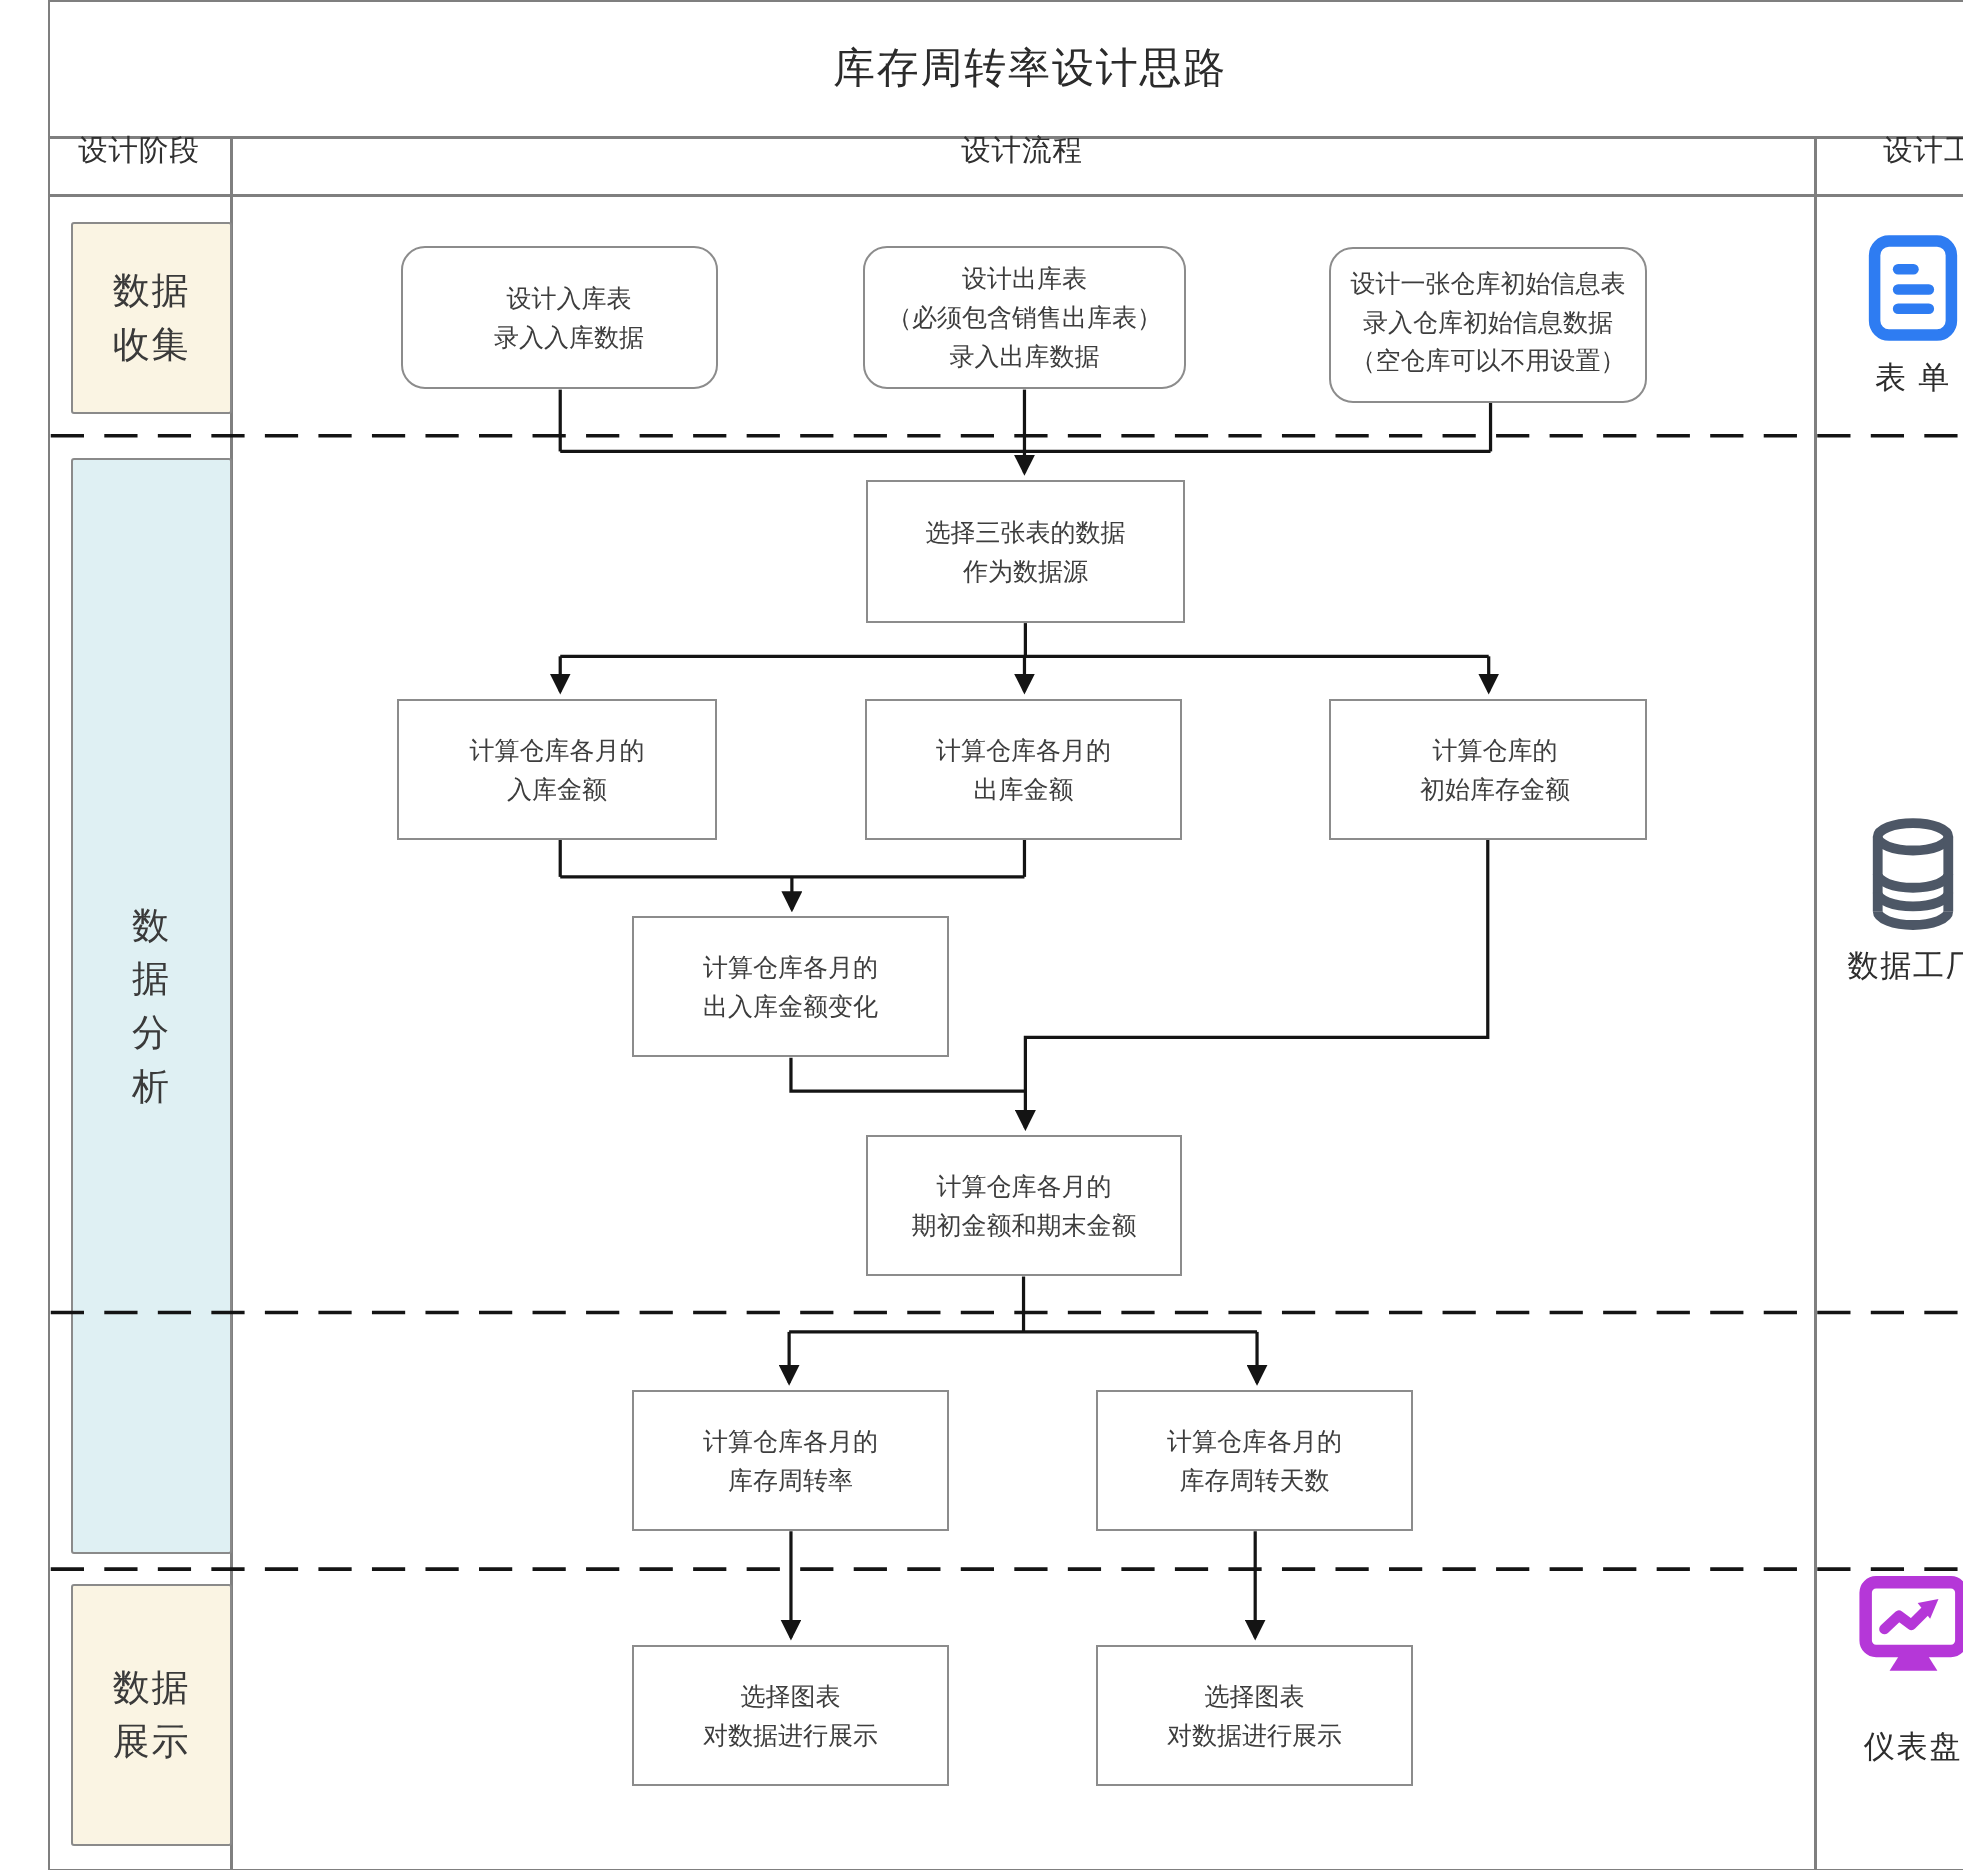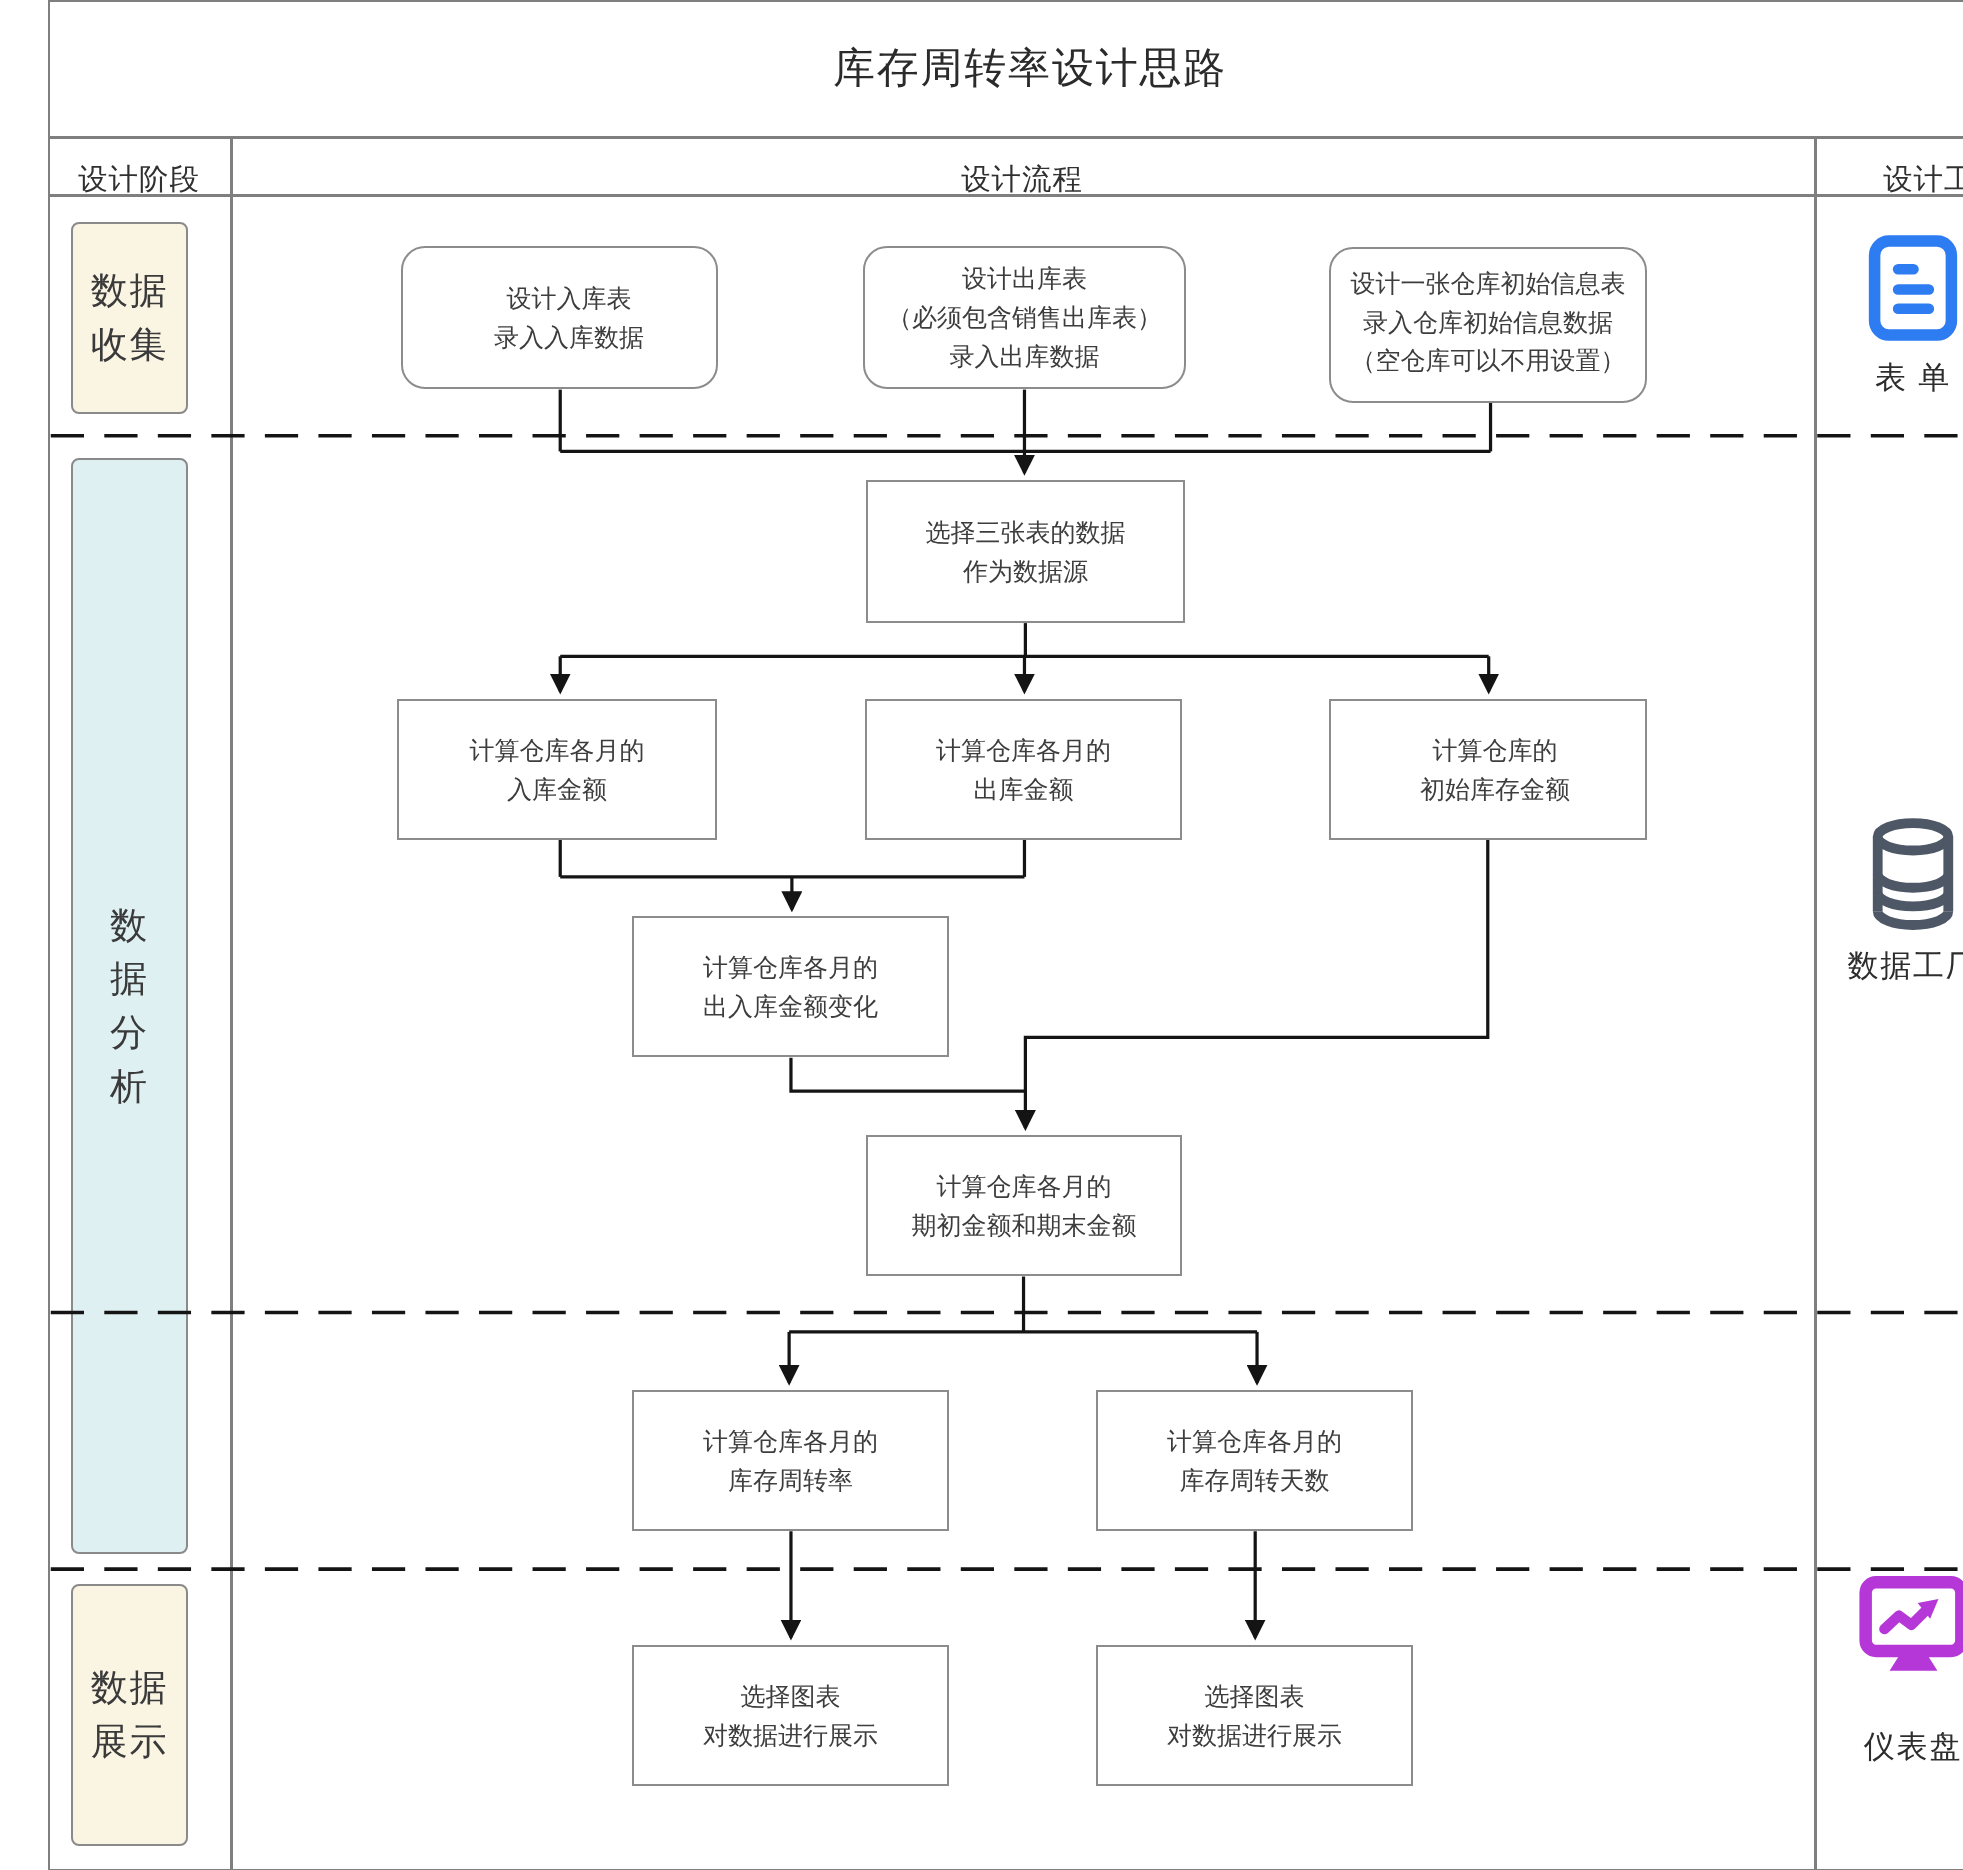--- a/index.html
+++ b/index.html
@@ -11,29 +11,29 @@
   }
   .frame{position:absolute;left:0;top:0;right:0;bottom:0;border:2.8px solid #7f7f7f;box-sizing:border-box;}
   .gl-h{position:absolute;left:0;width:1964px;height:2.8px;background:#7f7f7f;}
   .gl-v{position:absolute;top:136px;bottom:0;width:2.8px;background:#7f7f7f;}
   .title{
     position:absolute;left:0;top:0;width:1964px;height:136px;
     display:flex;align-items:center;justify-content:center;
     font-size:42px;font-weight:500;color:#2b2b2b;letter-spacing:1.8px;
   }
   .hdr{
-    position:absolute;top:151px;height:58px;display:flex;align-items:center;justify-content:center;
+    position:absolute;top:122px;height:58px;display:flex;align-items:center;justify-content:center;
     font-size:29.5px;color:#303030;letter-spacing:0.9px;
   }
   .hdr-phase{left:0;width:182px;}
   .hdr-process{left:182px;width:1584px;}
   .hdr-tools{left:1766px;width:198px;padding-left:31px;}
   .phase-box{
-    position:absolute;left:23px;width:117px;box-sizing:border-box;
-    border:2.8px solid #8a8a8a;border-radius:8px;
+    position:absolute;left:23px;width:161px;box-sizing:border-box;
+    border:2.8px solid #8a8a8a;border-radius:3px;
     display:flex;align-items:center;justify-content:center;text-align:center;
     font-size:37px;line-height:1.45;color:#3a3a3a;white-space:pre-line;letter-spacing:1.8px;
   }
   .phase-collect{top:222px;height:192px;background:var(--phase_collect_fill,#faf4e3);}
   .phase-analyze{top:458px;height:1096px;background:var(--phase_analyze_fill,#dff0f3);}
   .phase-display{top:1584px;height:262px;background:var(--phase_collect_fill,#faf4e3);}
   .node{
     position:absolute;box-sizing:border-box;background:#ffffff;
     border:2.8px solid var(--node_border,#8c8c8c);
     display:flex;align-items:center;justify-content:center;text-align:center;

